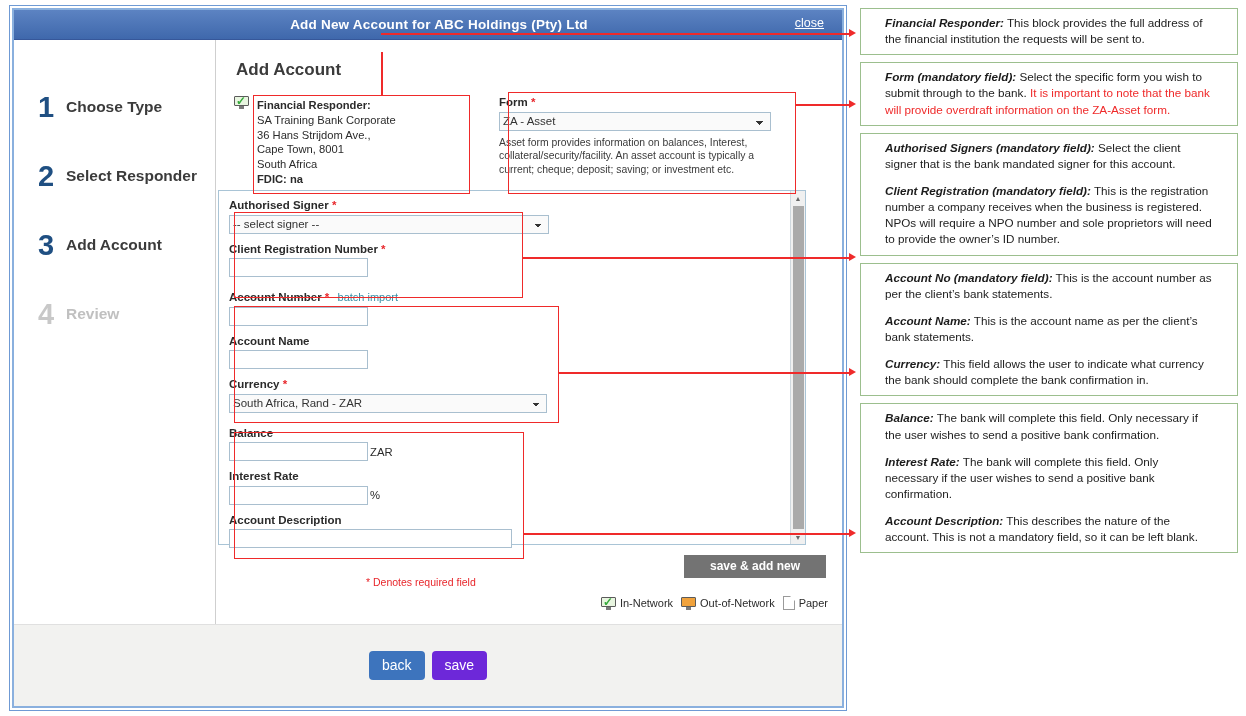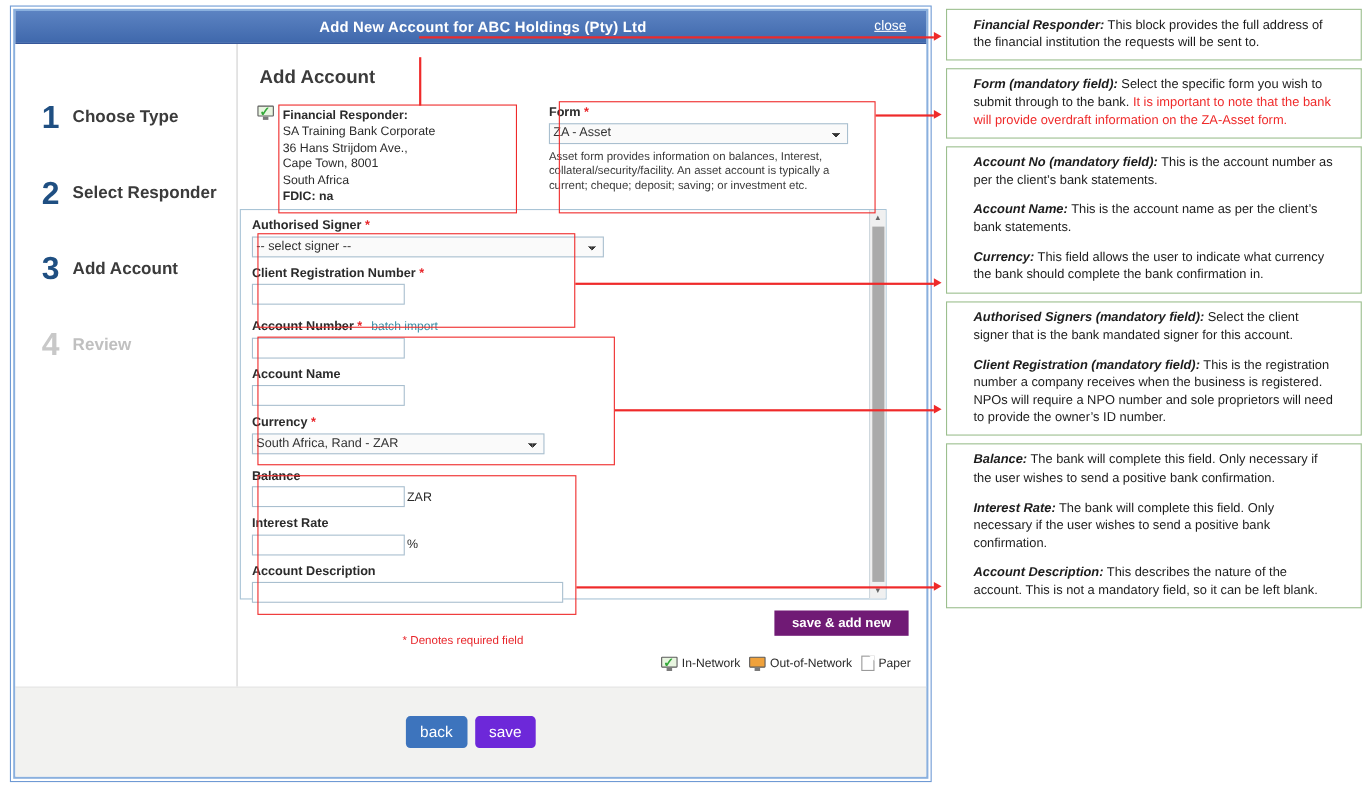--- a/index.html
+++ b/index.html
@@ -104,22 +104,22 @@
     position: absolute; right: 0; top: 0; bottom: 0; width: 15px;
     background: #f0f0f0; border-left: 1px solid #cfd8de;
     display: flex; flex-direction: column; align-items: center;
   }
   .sb-arrow { width: 100%; height: 14px; display: flex; align-items: center; justify-content: center; font-size: 7px; color: #666; }
   .sb-thumb { flex: 1; width: 11px; margin: 1px 0; background: #aaaaaa; }
 
   .req-note { position: absolute; left: 150px; bottom: 36px; font-size: 10.5px; color: #e8262b; }
   .save-add {
     position: absolute; right: 16px; bottom: 46px;
-    background: #701a75; color: #fff; font-size: 12px; font-weight: bold;
-    padding: 4px 16px 5px; cursor: pointer;
+    background: #737373; color: #fff; font-size: 12px; font-weight: bold;
+    padding: 4px 26px 5px; cursor: pointer;
   }
   .legend { position: absolute; right: 14px; bottom: 14px; display: flex; align-items: center; gap: 8px; font-size: 11px; color: #2b2b2b; }
   .legend .li { display: flex; align-items: center; gap: 4px; }
 
   
   .mon { width: 15px; height: 13px; position: relative; display: inline-block; }
   .mon .scr { position: absolute; left: 0; top: 0; width: 15px; height: 10px; border: 1.5px solid #5b5b5b; border-radius: 1px; }
   .mon .std { position: absolute; left: 5px; top: 10px; width: 5px; height: 3px; background: #7a7a7a; }
   .mon.green .scr { background: #e8f5e0; }
   .mon.orange .scr { background: #f0a23c; }
@@ -251,21 +251,21 @@
               </div>
               <div class="row">
                 <label class="fl">Account Name</label>
                 <input class="inp" style="width: 139px;" value="">
               </div>
               <div class="row">
                 <label class="fl">
                   <span>Currency</span>
                   <span class="req">*</span>
                 </label>
-                <select class="inp" style="width:266px">
+                <select class="inp" style="width:318px">
                   <option>South Africa, Rand - ZAR</option>
                 </select>
               </div>
             </div>
 
             <div class="fgroup" style="margin-top:14px">
               <div class="row">
                 <label class="fl">Balance</label>
                 <input class="inp" style="width: 139px;" value=""><span class="suffix">ZAR</span>
               </div>
@@ -351,36 +351,36 @@
     </div>
 
     <div class="note">
       <p>
         <span class="lead">Form (mandatory field):</span><span> Select the specific form you wish to submit through to the bank. </span><span class="red">It is important to note that the bank will provide overdraft information on the ZA-Asset form.</span>
       </p>
     </div>
 
     <div class="note">
       <p>
+        <span class="lead">Authorised Signers (mandatory field):</span><span> Select the client signer that is the bank mandated signer for this account.</span>
+      </p>
+      <p>
+        <span class="lead">Client Registration (mandatory field):</span><span> This is the registration number a company receives when the business is registered. NPOs will require a NPO number and sole proprietors will need to provide the owner’s ID number.</span>
+      </p>
+    </div>
+
+    <div class="note">
+      <p>
         <span class="lead">Account No (mandatory field):</span><span> This is the account number as per the client’s bank statements.</span>
       </p>
       <p>
         <span class="lead">Account Name:</span><span> This is the account name as per the client’s bank statements.</span>
       </p>
       <p>
         <span class="lead">Currency:</span><span> This field allows the user to indicate what currency the bank should complete the bank confirmation in.</span>
-      </p>
-    </div>
-
-    <div class="note">
-      <p>
-        <span class="lead">Authorised Signers (mandatory field):</span><span> Select the client signer that is the bank mandated signer for this account.</span>
-      </p>
-      <p>
-        <span class="lead">Client Registration (mandatory field):</span><span> This is the registration number a company receives when the business is registered. NPOs will require a NPO number and sole proprietors will need to provide the owner’s ID number.</span>
       </p>
     </div>
 
     <div class="note">
       <p>
         <span class="lead">Balance:</span><span> The bank will complete this field. Only necessary if the user wishes to send a positive bank confirmation.</span>
       </p>
       <p>
         <span class="lead">Interest Rate:</span><span> The bank will complete this field. Only necessary if the user wishes to send a positive bank confirmation.</span>
       </p>

